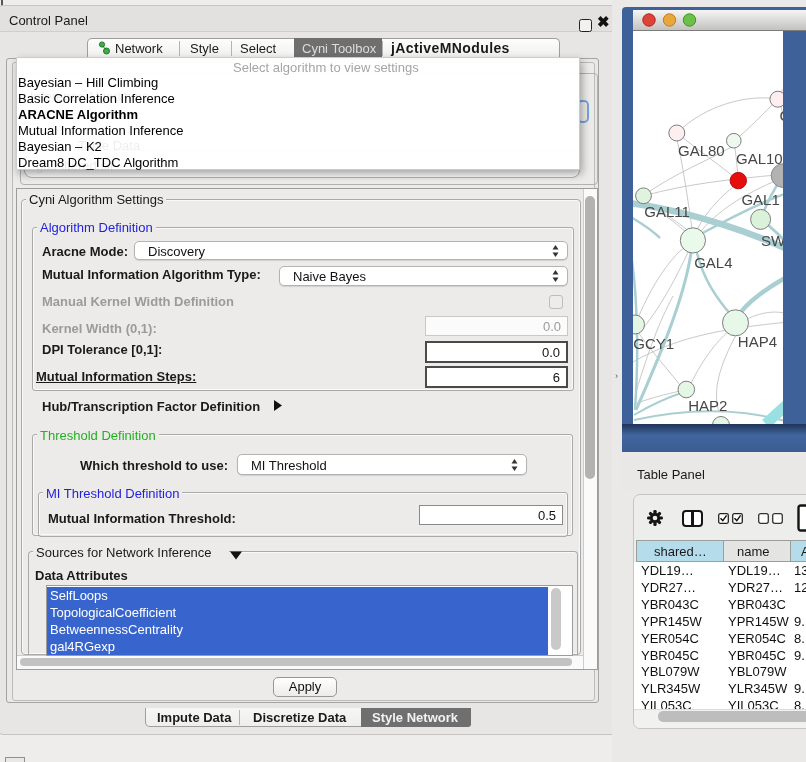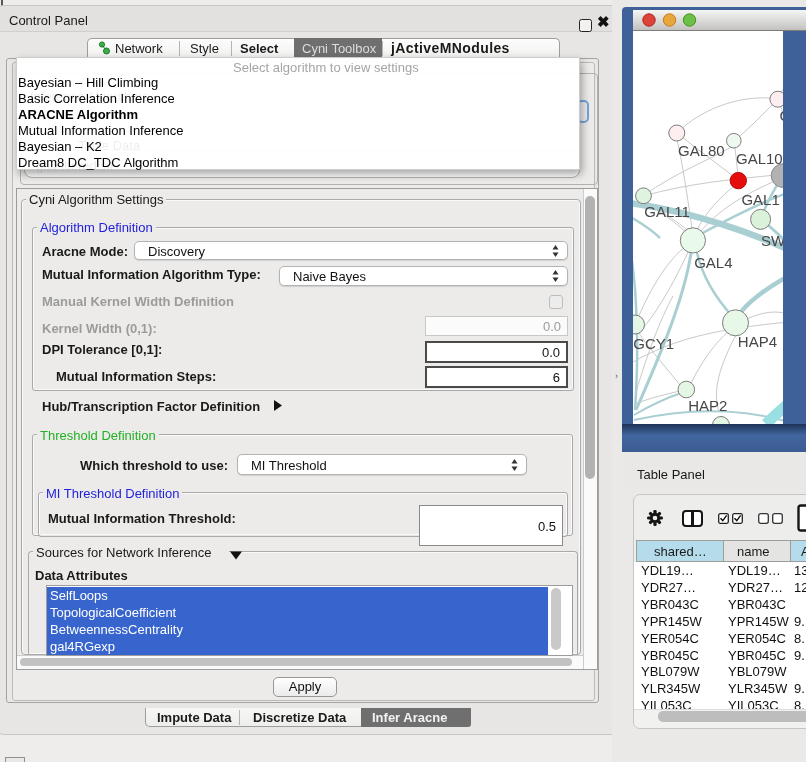--- a/index.html
+++ b/index.html
@@ -44,21 +44,21 @@
   <div class="abs" style="left:231px;top:41px;width:1px;height:15px;background:#b5b4b2;"></div>
   <div class="abs" style="left:294px;top:38px;width:88px;height:21px;background:#6f6f6f;"></div>
   <div class="abs" style="left:382px;top:41px;width:1px;height:15px;background:#b5b4b2;"></div>
   <svg class="abs" style="left:98px;top:41px;" width="13" height="14">
     <circle cx="4" cy="3.5" r="2.6" fill="#3fae49" stroke="#1c7d2c"></circle>
     <circle cx="8.5" cy="10" r="3" fill="#3fae49" stroke="#1c7d2c"></circle>
     <line x1="4.5" y1="5" x2="8" y2="8.5" stroke="#1c7d2c"></line>
   </svg>
   <div class="abs lbl" style="left:115px;top:41px;">Network</div>
   <div class="abs lbl" style="left:190px;top:41px;">Style</div>
-  <div class="abs lbl" style="left:240px;top:41px;font-weight:bold;">Select</div>
+  <div class="abs lbl" style="left:240px;top:41px;">Select</div>
   <div class="abs lbl" style="left:302px;top:41px;color:#dcdcdc;">Cyni Toolbox</div>
   <div class="abs lbl" style="left:391px;top:40px;font-weight:bold;font-size:14px;letter-spacing:0.4px;">jActiveMNodules</div>
 </div>
 
 <div class="abs" style="left:20px;top:73px;width:578px;height:112px;border:1px solid #b2b1af;border-radius:4px;"></div>
 <div class="abs" style="left:24px;top:150px;width:556px;height:28px;border:1px solid #b2b1af;border-radius:8px;background:#fdfdfd;"></div>
 <div class="abs" style="left:577px;top:100px;width:12px;height:23px;border:2px solid #72a5dc;border-radius:5px;"></div>
 
 <div class="abs" style="left:16px;top:188px;width:582px;height:482px;border:1px solid #9d9c9a;background:#ecebe9;"></div>
 
@@ -98,21 +98,21 @@
 <div class="abs lbl b gray" style="left:42px;top:321px;">Kernel Width (0,1):</div>
 <div class="field" style="left:425px;top:316px;width:143px;height:20px;border:1px solid #c8c8c7;background:#fbfbfb;">
     <span class="gray">0.0</span>
   </div>
 
 <div class="abs lbl b" style="left:42px;top:342px;">DPI Tolerance [0,1]:</div>
 <div class="field" style="left:425px;top:341px;width:143px;height:22px;border:2px solid #4a4a4a;">
     <span>0.0</span>
   </div>
 
-<div class="abs lbl b" style="left:56px;top:369px;">Mutual Information Steps:</div>
+<div class="abs lbl b" style="left:36px;top:369px;text-decoration:underline;">Mutual Information Steps:</div>
 <div class="field" style="left:425px;top:366px;width:143px;height:22px;border:2px solid #4a4a4a;">
     <span>6</span>
   </div>
 
 <div class="abs lbl b" style="left:42px;top:399px;">Hub/Transcription Factor Definition</div>
 <svg class="abs" style="left:272px;top:399px;" width="11" height="13">
     <path d="M2 1 L10 6.5 L2 12 Z" fill="#111"></path>
   </svg>
 
 <div class="abs etched" style="left:32px;top:434px;width:541px;height:102px;"></div>
@@ -124,21 +124,21 @@
   <svg class="spin" viewBox="0 0 7 12">
       <path d="M3.5 0 L6.5 4.5 L0.5 4.5 Z" fill="#333"></path>
       <path d="M3.5 12 L6.5 7.5 L0.5 7.5 Z" fill="#333"></path>
     </svg>
 </div>
 
 <div class="abs etched" style="left:38px;top:492px;width:530px;height:45px;"></div>
 <div class="gtitle" style="left:43px;top:486px;color:#2222dd;">MI Threshold Definition</div>
 
 <div class="abs lbl b" style="left:48px;top:511px;">Mutual Information Threshold:</div>
-<div class="field" style="left:419px;top:505px;width:144px;height:41px;border:1px solid #8a8a8a;box-shadow:inset 0 0 0 2px #fff;">
+<div class="field" style="left:419px;top:505px;width:144px;height:20px;border:1px solid #8a8a8a;box-shadow:inset 0 0 0 2px #fff;">
     <span>0.5</span>
   </div>
 
 <div class="abs" style="left:28px;top:551px;width:550px;height:104px;border:1px solid #a9a9a9;border-bottom:none;border-radius:4px 4px 0 0;box-shadow:inset 0 1px 0 rgba(255,255,255,0.7);"></div>
 <div class="gtitle" style="left:33px;top:545px;color:#1a1a1a;">Sources for Network Inference&nbsp;&nbsp;&nbsp;&nbsp;</div>
 <svg class="abs" style="left:229px;top:549px;" width="14" height="12">
     <path d="M1 2.5 L13 2.5 L7 10.5 Z" fill="#111"></path>
   </svg>
 
 <div class="abs lbl b" style="left:35px;top:568px;">Data Attributes</div>
@@ -150,21 +150,21 @@
 </div>
 
 <div class="abs" style="left:273px;top:677px;width:64px;height:20px;background:linear-gradient(#ffffff,#ebebeb);border:1px solid #979797;border-radius:5px;text-align:center;font-size:13px;color:#111;line-height:18px;">Apply</div>
 
 <div id="bottabs">
   <div class="abs" style="left:145px;top:708px;width:326px;height:19px;background:linear-gradient(#f6f6f5,#eeeeec);border:1px solid #9f9e9c;border-top:none;border-radius:0 0 5px 5px;"></div>
   <div class="abs" style="left:239px;top:710px;width:1px;height:15px;background:#b5b4b2;"></div>
   <div class="abs" style="left:361px;top:708px;width:110px;height:19px;background:#6f6f6f;border-radius:0 0 3px 0;"></div>
   <div class="abs lbl b" style="left:157px;top:710px;">Impute Data</div>
   <div class="abs lbl b" style="left:253px;top:710px;">Discretize Data</div>
-  <div class="abs lbl b" style="left:372px;top:710px;color:#f2f2f2;font-weight:bold;">Infer Aracne</div>
+  <div class="abs lbl b" style="left:372px;top:710px;color:#f2f2f2;font-weight:bold;">Style Network</div>
 </div>
 
 <div class="abs" id="popup" style="left:16px;top:57px;width:564px;height:113px;background:rgba(255,255,255,0.96);border:1px solid #cccccb;border-radius:1px;box-shadow:2px 4px 9px rgba(0,0,0,0.35);">
   <div class="abs" style="left:180px;top:2px;font-size:13px;color:#a5a5a5;margin-left:36px;">Select algorithm to view settings</div>
   <div class="abs" style="left:13px;top:31px;font-size:13px;color:rgba(0,0,0,0.07);">Inference Algorithms</div>
   <div class="abs" style="left:13px;top:80px;font-size:13px;color:rgba(0,0,0,0.07);margin-left:48px;">Table Data</div>
   <div class="abs" style="left:19px;top:100px;font-size:13px;color:rgba(0,0,0,0.08);">galFiltered.sif</div>
   <div class="abs" style="left:1px;top:17px;font-size:13px;color:#000;line-height:16px;">
     Bayesian – Hill Climbing<br>
     Basic Correlation Inference<br>

